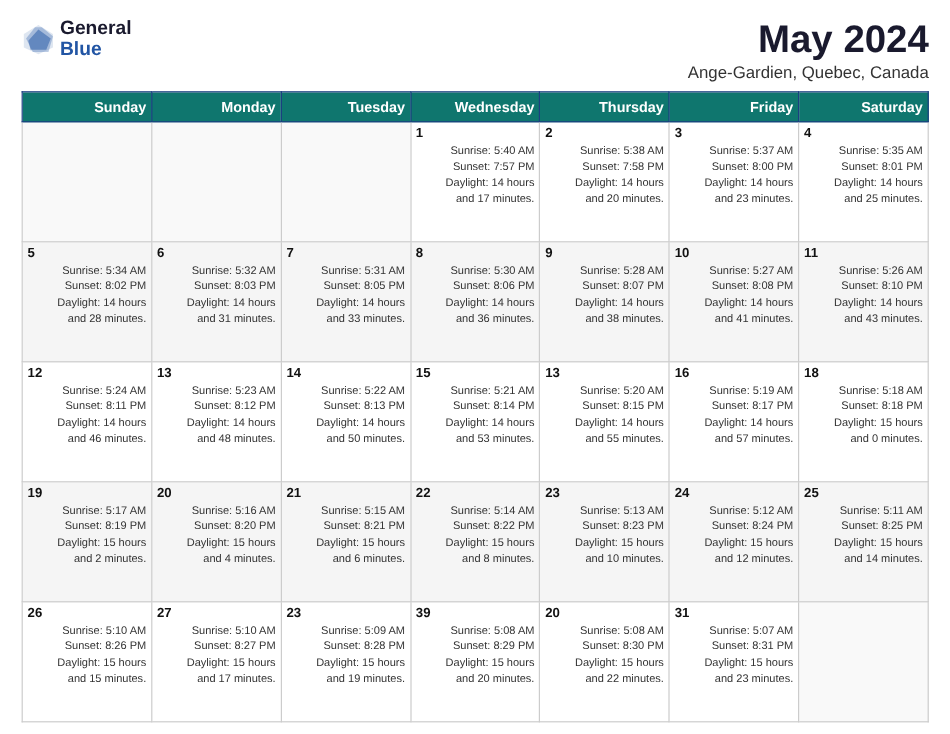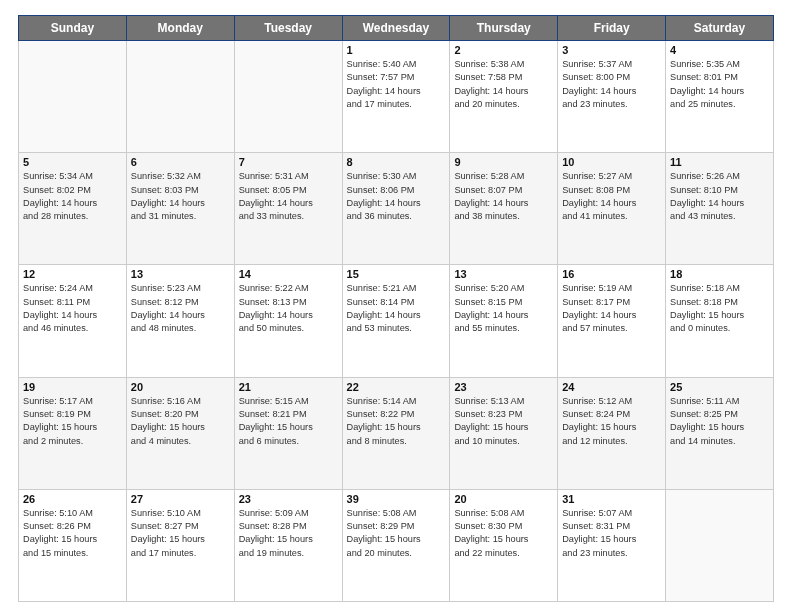--- a/index.html
+++ b/index.html
@@ -62,26 +62,26 @@
       margin-top: 2px;
     }
     .calendar {
       flex: 1;
       border: 1px solid #ccc;
       border-collapse: collapse;
       width: 100%;
       table-layout: fixed;
     }
     .calendar th {
-      background: #737373;
+      background: #0f766e;
       color: #fff;
       font-size: 12px;
       font-weight: bold;
       padding: 5px 4px;
-      text-align: center;
+      text-align: right;
       border: 1px solid #1a4080;
     }
     .calendar td {
       border: 1px solid #ccc;
       vertical-align: top;
       padding: 3px 4px;
       font-size: 9.5px;
       color: #333;
       height: 80px;
     }
@@ -94,29 +94,47 @@
     .day-number {
       font-size: 11px;
       font-weight: bold;
       color: #111;
       margin-bottom: 2px;
     }
     .day-info {
       line-height: 1.45;
       font-size: 9.2px;
       color: #333;
+      text-align: right;
     }
     .empty-cell {
       background: #f9f9f9 !important;
     }
   </style>
 </head>
 <body>
 
 <div class="page">
+  <div class="header">
+    <div class="logo">
+      <svg class="logo-icon" viewBox="0 0 30 30" xmlns="http://www.w3.org/2000/svg">
+        <polygon points="15,2 28,10 28,22 15,28 2,22 2,10" fill="#2255a4" opacity="0.15"></polygon>
+        <polygon points="18,4 28,12 24,26 10,26 4,14 12,4" fill="#2255a4" opacity="0.3"></polygon>
+        <polygon points="15,6 26,14 22,24 8,24 6,16 14,7" fill="#2255a4" opacity="0.5"></polygon>
+      </svg>
+      <div class="logo-text">
+        <span class="logo-general">General</span>
+        <span class="logo-blue">Blue</span>
+      </div>
+    </div>
+    <div class="title-area">
+      <div class="main-title">May 2024</div>
+      <div class="subtitle">Ange-Gardien, Quebec, Canada</div>
+    </div>
+  </div>
 
   <table class="calendar">
     <thead>
       <tr>
         <th>Sunday</th>
         <th>Monday</th>
         <th>Tuesday</th>
         <th>Wednesday</th>
         <th>Thursday</th>
         <th>Friday</th>

